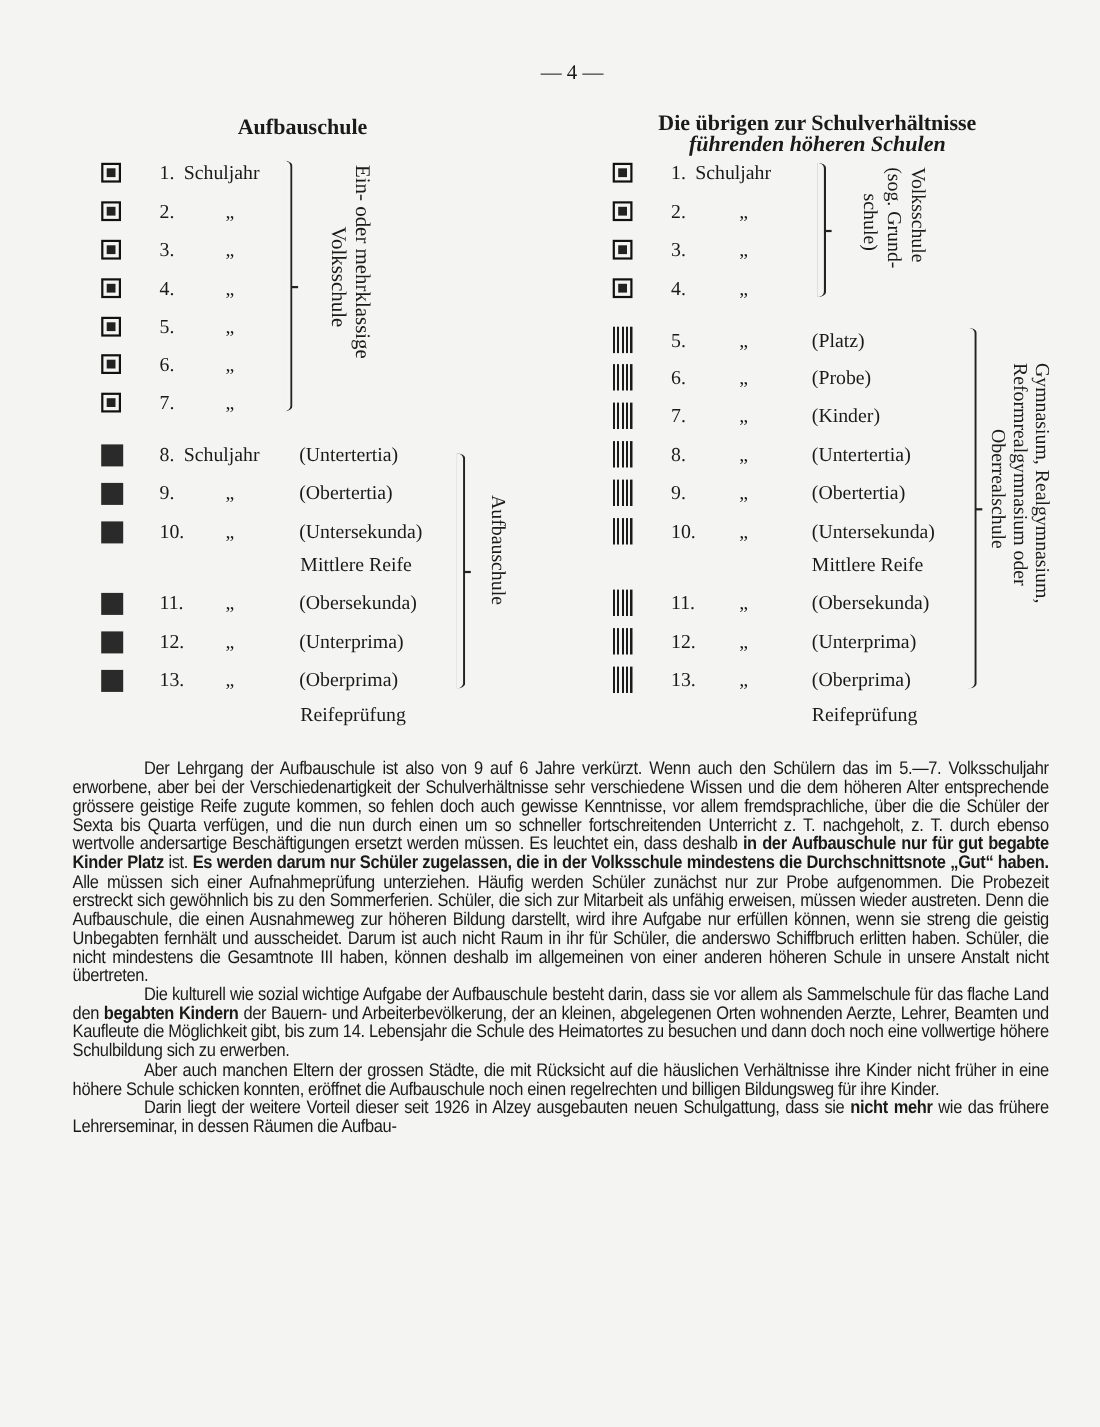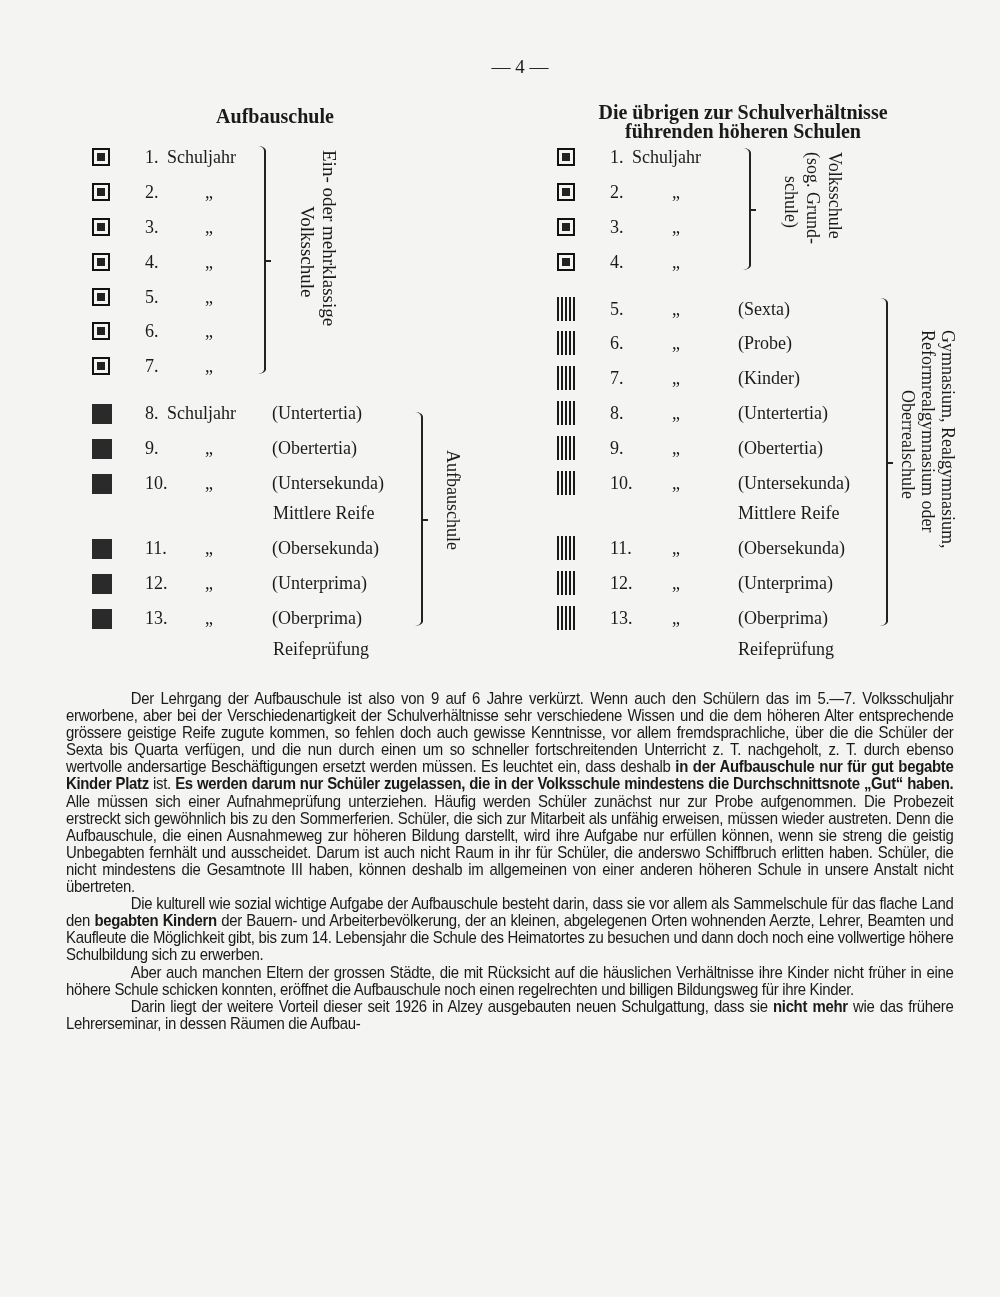--- a/index.html
+++ b/index.html
@@ -107,21 +107,21 @@
 <div class="row" style="left:273px; top:638px;">Reifeprüfung</div>
 
 <div class="brace" style="left:258px; top:146px; height:228px;"></div>
 <div class="brace" style="left:415px; top:412px; height:214px;"></div>
 
 <div class="vtext" style="left:339px; top:150px; font-size:19px;">Ein- oder mehrklassige</div>
 <div class="vtext" style="left:317px; top:206px; font-size:19px;">Volksschule</div>
 <div class="vtext" style="left:462px; top:450px;">Aufbauschule</div>
 
 <div class="col-title" style="left:578px; top:102px; width:330px;">Die übrigen zur Schulverhältnisse</div>
-<div class="col-title" style="left:578px; top:121px; width:330px;">führenden höheren Schulen</div>
+<div class="col-title" style="left:578px; top:121px; width:330px;font-style:italic;">führenden höheren Schulen</div>
 <div id="right-rows">
     <div class="marker framed" style="left: 557px; top: 148px;"></div>
     <div class="row" style="left: 0px; top: 146px;">
       <span style="left: 610px;">1.</span>
       <span style="left: 632px;">Schuljahr</span>
     </div>
     <div class="marker framed" style="left: 557px; top: 183px;"></div>
     <div class="row" style="left: 0px; top: 181px;">
       <span style="left: 610px;">2.</span>
       <span style="left: 672px;">„</span>
@@ -133,21 +133,21 @@
     </div>
     <div class="marker framed" style="left: 557px; top: 253px;"></div>
     <div class="row" style="left: 0px; top: 251px;">
       <span style="left: 610px;">4.</span>
       <span style="left: 672px;">„</span>
     </div>
     <div class="marker striped" style="left: 557px; top: 297px;"></div>
     <div class="row" style="left: 0px; top: 298px;">
       <span style="left: 610px;">5.</span>
       <span style="left: 672px;">„</span>
-      <span style="left: 738px;">(Sexta)</span>
+      <span style="left: 738px;">(Platz)</span>
     </div>
     <div class="marker striped" style="left: 557px; top: 331px;"></div>
     <div class="row" style="left: 0px; top: 332px;">
       <span style="left: 610px;">6.</span>
       <span style="left: 672px;">„</span>
       <span style="left: 738px;">(Probe)</span>
     </div>
     <div class="marker striped" style="left: 557px; top: 366px;"></div>
     <div class="row" style="left: 0px; top: 367px;">
       <span style="left: 610px;">7.</span>

